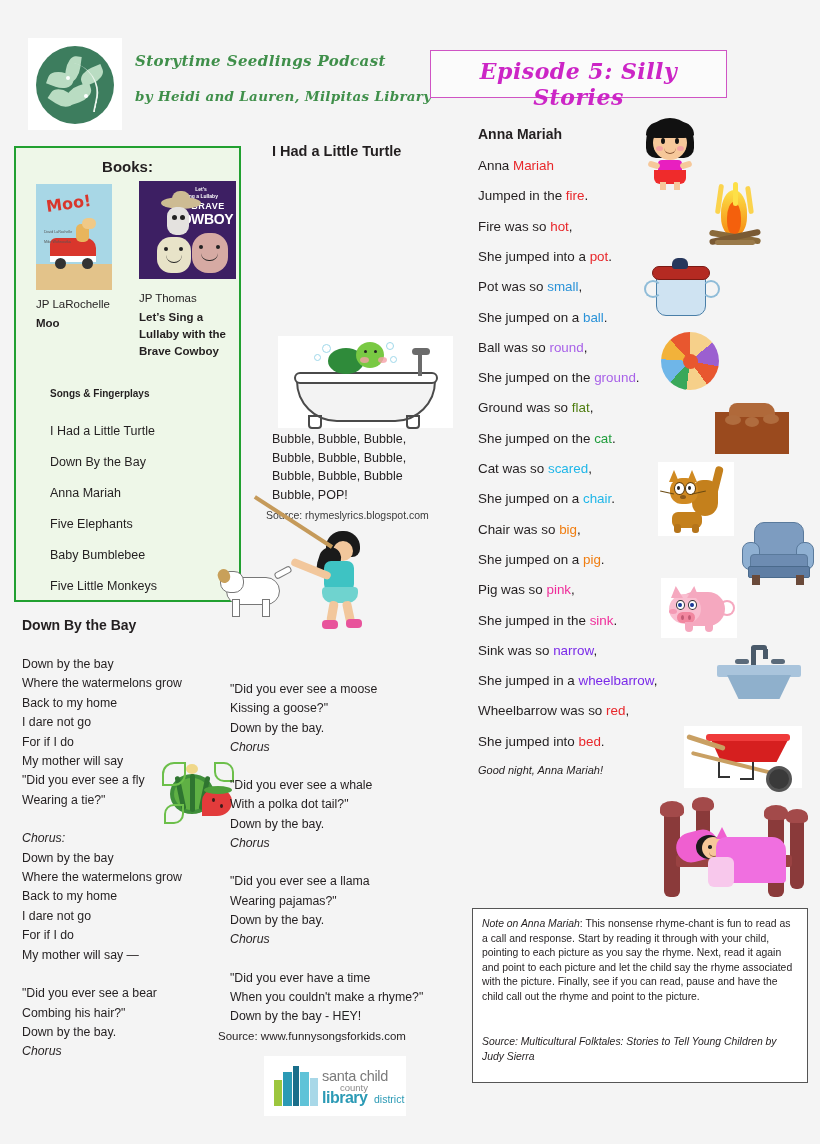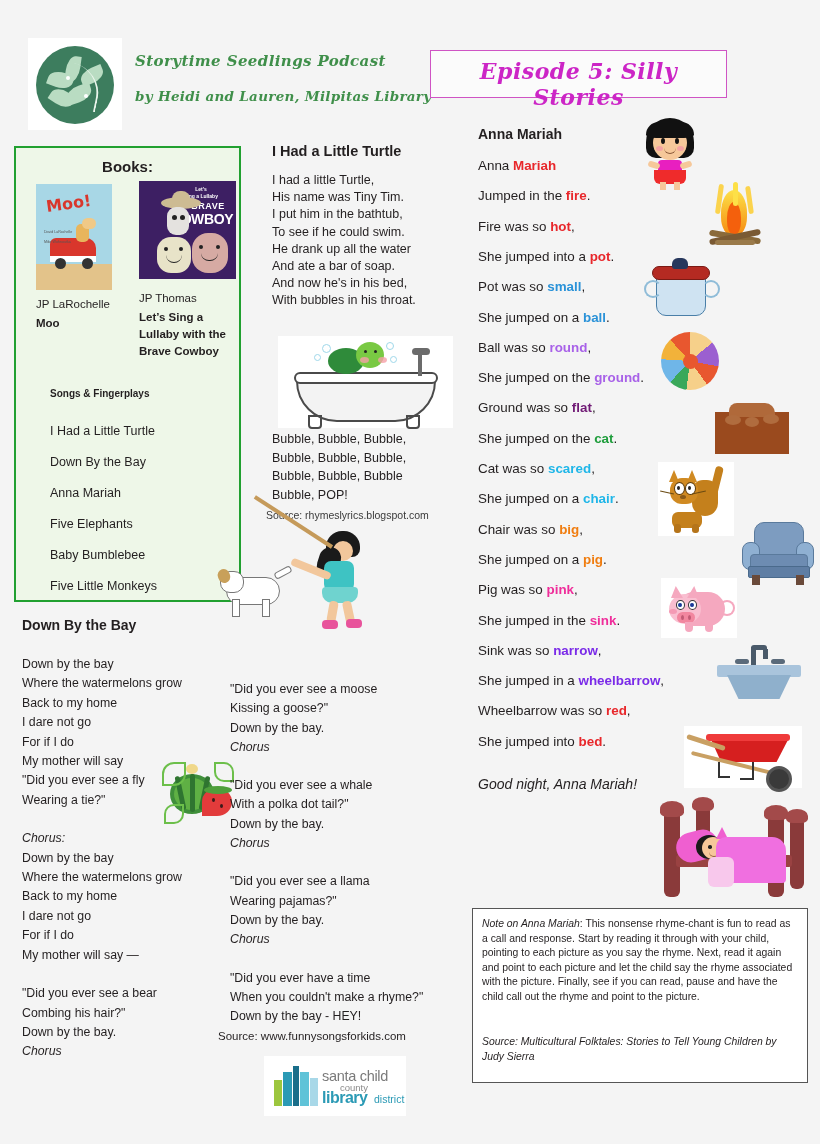--- a/index.html
+++ b/index.html
@@ -51,22 +51,22 @@
   
   #bay-title{left:22px;top:617px;font-size:14px;font-weight:bold;}
   #bay-col1{left:22px;top:655px;width:200px;font-size:12.3px;line-height:19.4px;}
   #bay-col2{left:230px;top:680px;width:230px;font-size:12.3px;line-height:19.3px;}
   #bay-source{left:218px;top:1030px;font-size:11.5px;}
   .ital{font-style:italic;}
 
   
   #anna-title{left:478px;top:126px;font-size:14px;font-weight:bold;}
   .anna-line{position:absolute;left:478px;font-size:13.4px;white-space:nowrap;}
-  .kw{font-weight:bold;}
-  #anna-end{position:absolute;left:478px;font-size:14px;font-style:italic;white-space:nowrap;margin-top:12px;}
+  .kw{font-weight:normal;}
+  #anna-end{position:absolute;left:478px;font-size:11px;font-style:italic;white-space:nowrap;}
 
   
   #note-box{left:472px;top:908px;width:334px;height:173px;border:1px solid #555;background:#fff;}
   #note-text{position:absolute;left:9px;top:8px;width:314px;font-size:10.4px;line-height:14.6px;}
   #note-source{position:absolute;left:9px;top:126px;width:314px;font-size:10.4px;line-height:14.6px;font-style:italic;}
 
   
   #sccl{left:264px;top:1056px;width:142px;height:60px;background:#fff;}
   .sccl-t1{position:absolute;left:58px;top:12px;font-size:14.5px;color:#7a7a7a;letter-spacing:-.3px;}
   .sccl-t2{position:absolute;left:76px;top:26px;font-size:9.5px;color:#8a8a8a;}
@@ -140,28 +140,20 @@
     <div id="songs-heading">Songs &amp; Fingerplays</div>
     <div class="song-item" style="top:276px">I Had a Little Turtle</div>
     <div class="song-item" style="top:307px">Down By the Bay</div>
     <div class="song-item" style="top:338px">Anna Mariah</div>
     <div class="song-item" style="top:369px">Five Elephants</div>
     <div class="song-item" style="top:400px">Baby Bumblebee</div>
     <div class="song-item" style="top:431px">Five Little Monkeys</div>
   </div>
 
   <div class="abs" id="turtle-title">I Had a Little Turtle</div>
-  <div class="abs" id="turtle-poem" style="white-space:pre-line">I had a little Turtle,
-His name was Tiny Tim.
-I put him in the bathtub,
-To see if he could swim.
-He drank up all the water
-And ate a bar of soap.
-And now he's in his bed,
-With bubbles in his throat.</div>
 
   <div class="abs" style="left:278px;top:336px;width:175px;height:92px;background:#fff;">
     <div style="position:absolute;left:18px;top:38px;width:136px;height:44px;background:#f3f3f3;border:2px solid #4a4a4a;border-radius:8px 8px 46px 46px;"></div>
     <div style="position:absolute;left:16px;top:36px;width:140px;height:8px;background:#fff;border:2px solid #4a4a4a;border-radius:6px;"></div>
     <div style="position:absolute;left:30px;top:79px;width:10px;height:10px;border:2px solid #4a4a4a;border-radius:0 0 4px 4px;"></div>
     <div style="position:absolute;left:128px;top:79px;width:10px;height:10px;border:2px solid #4a4a4a;border-radius:0 0 4px 4px;"></div>
     <div style="position:absolute;left:140px;top:16px;width:4px;height:24px;background:#6b6b6b;"></div>
     <div style="position:absolute;left:134px;top:12px;width:18px;height:7px;background:#6b6b6b;border-radius:4px;"></div>
     <div style="position:absolute;left:50px;top:12px;width:36px;height:26px;background:#2f8b3a;border-radius:50%;"></div>
     <div style="position:absolute;left:78px;top:6px;width:28px;height:26px;background:#79c943;border-radius:50%;"></div>
@@ -269,21 +261,21 @@
   <div class="abs" id="anna-title">Anna Mariah</div>
   <div id="anna-lines">
       <div class="anna-line" style="top: 158px;"><span>Anna </span><span class="kw" style="color: rgb(232, 39, 43);">Mariah</span><span></span></div>
       <div class="anna-line" style="top: 188.3px;"><span>Jumped in the </span><span class="kw" style="color: rgb(232, 39, 43);">fire</span><span>.</span></div>
       <div class="anna-line" style="top: 218.6px;"><span>Fire was so </span><span class="kw" style="color: rgb(232, 39, 43);">hot</span><span>,</span></div>
       <div class="anna-line" style="top: 248.9px;"><span>She jumped into a </span><span class="kw" style="color: rgb(232, 39, 43); text-align: center;">pot</span><span>.</span></div>
       <div class="anna-line" style="top: 279.2px;"><span>Pot was so </span><span class="kw" style="color: rgb(42, 146, 216);">small</span><span>,</span></div>
       <div class="anna-line" style="top: 309.5px;"><span>She jumped on a </span><span class="kw" style="color: rgb(42, 146, 216);">ball</span><span>.</span></div>
       <div class="anna-line" style="top: 339.8px;"><span>Ball was so </span><span class="kw" style="color: rgb(168, 97, 232);">round</span><span>,</span></div>
       <div class="anna-line" style="top: 370.1px;"><span>She jumped on the </span><span class="kw" style="color: rgb(168, 97, 232);">ground</span><span>.</span></div>
-      <div class="anna-line" style="top: 400.4px;"><span>Ground was so </span><span class="kw" style="color: #701a75; margin-top: 8px;">flat</span><span>,</span></div>
+      <div class="anna-line" style="top: 400.4px;"><span>Ground was so </span><span class="kw" style="color: #4d7c0f; margin-top: 8px;">flat</span><span>,</span></div>
       <div class="anna-line" style="top: 430.7px;"><span>She jumped on the </span><span class="kw" style="color: rgb(31, 157, 60);">cat</span><span>.</span></div>
       <div class="anna-line" style="top: 461px;"><span>Cat was so </span><span class="kw" style="color: rgb(31, 182, 232);">scared</span><span>,</span></div>
       <div class="anna-line" style="top: 491.3px;"><span>She jumped on a </span><span class="kw" style="color: rgb(31, 182, 232);">chair</span><span>.</span></div>
       <div class="anna-line" style="top: 521.6px;"><span>Chair was so </span><span class="kw" style="color: rgb(240, 125, 16);">big</span><span>,</span></div>
       <div class="anna-line" style="top: 551.9px;"><span>She jumped on a </span><span class="kw" style="color: rgb(240, 125, 16);">pig</span><span>.</span></div>
       <div class="anna-line" style="top: 582.2px;"><span>Pig was so </span><span class="kw" style="color: rgb(239, 45, 154);">pink</span><span>,</span></div>
       <div class="anna-line" style="top: 612.5px;"><span>She jumped in the </span><span class="kw" style="color: rgb(239, 45, 154);">sink</span><span>.</span></div>
       <div class="anna-line" style="top: 642.8px;"><span>Sink was so </span><span class="kw" style="color: rgb(122, 42, 232);">narrow</span><span>,</span></div>
       <div class="anna-line" style="top: 673.1px;"><span>She jumped in a </span><span class="kw" style="color: rgb(122, 42, 232);">wheelbarrow</span><span>,</span></div>
       <div class="anna-line" style="top: 703.4px;"><span>Wheelbarrow was so </span><span class="kw" style="color: rgb(232, 39, 43);">red</span><span>,</span></div>

